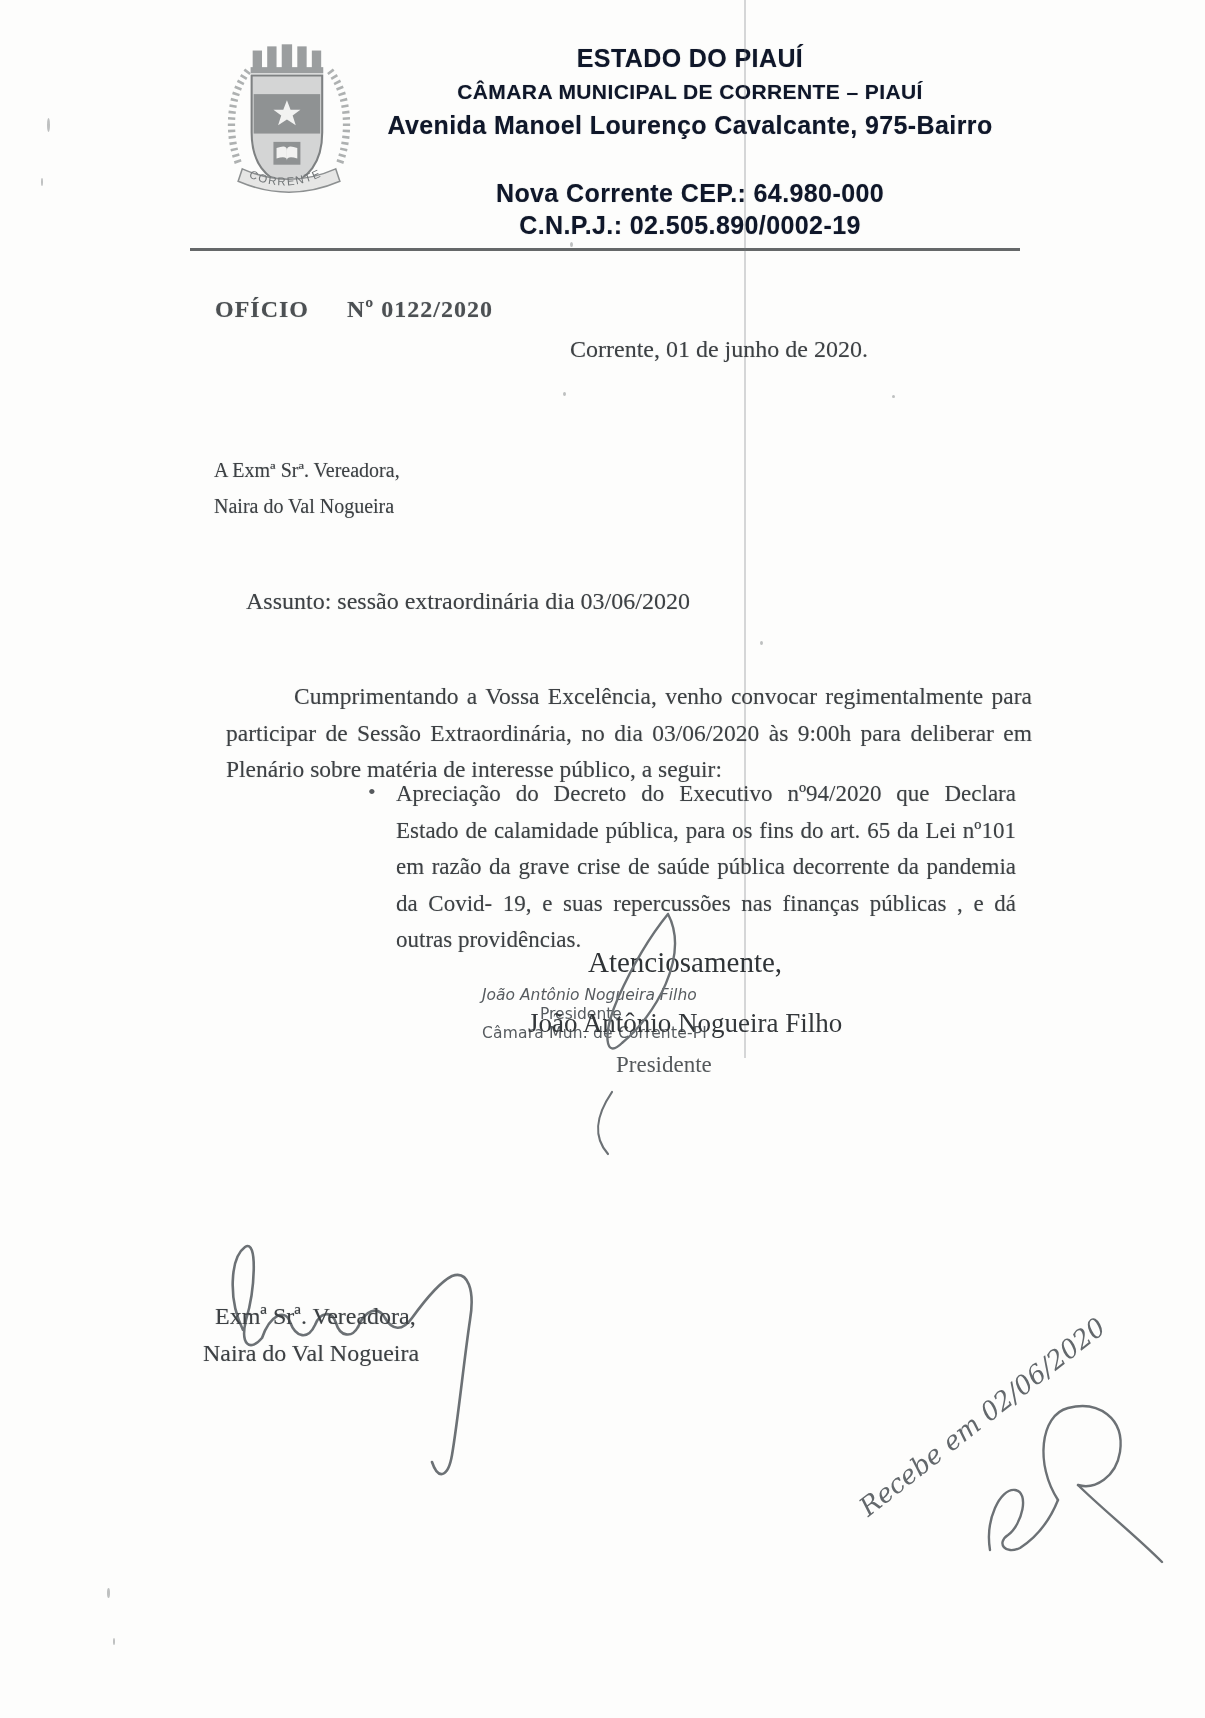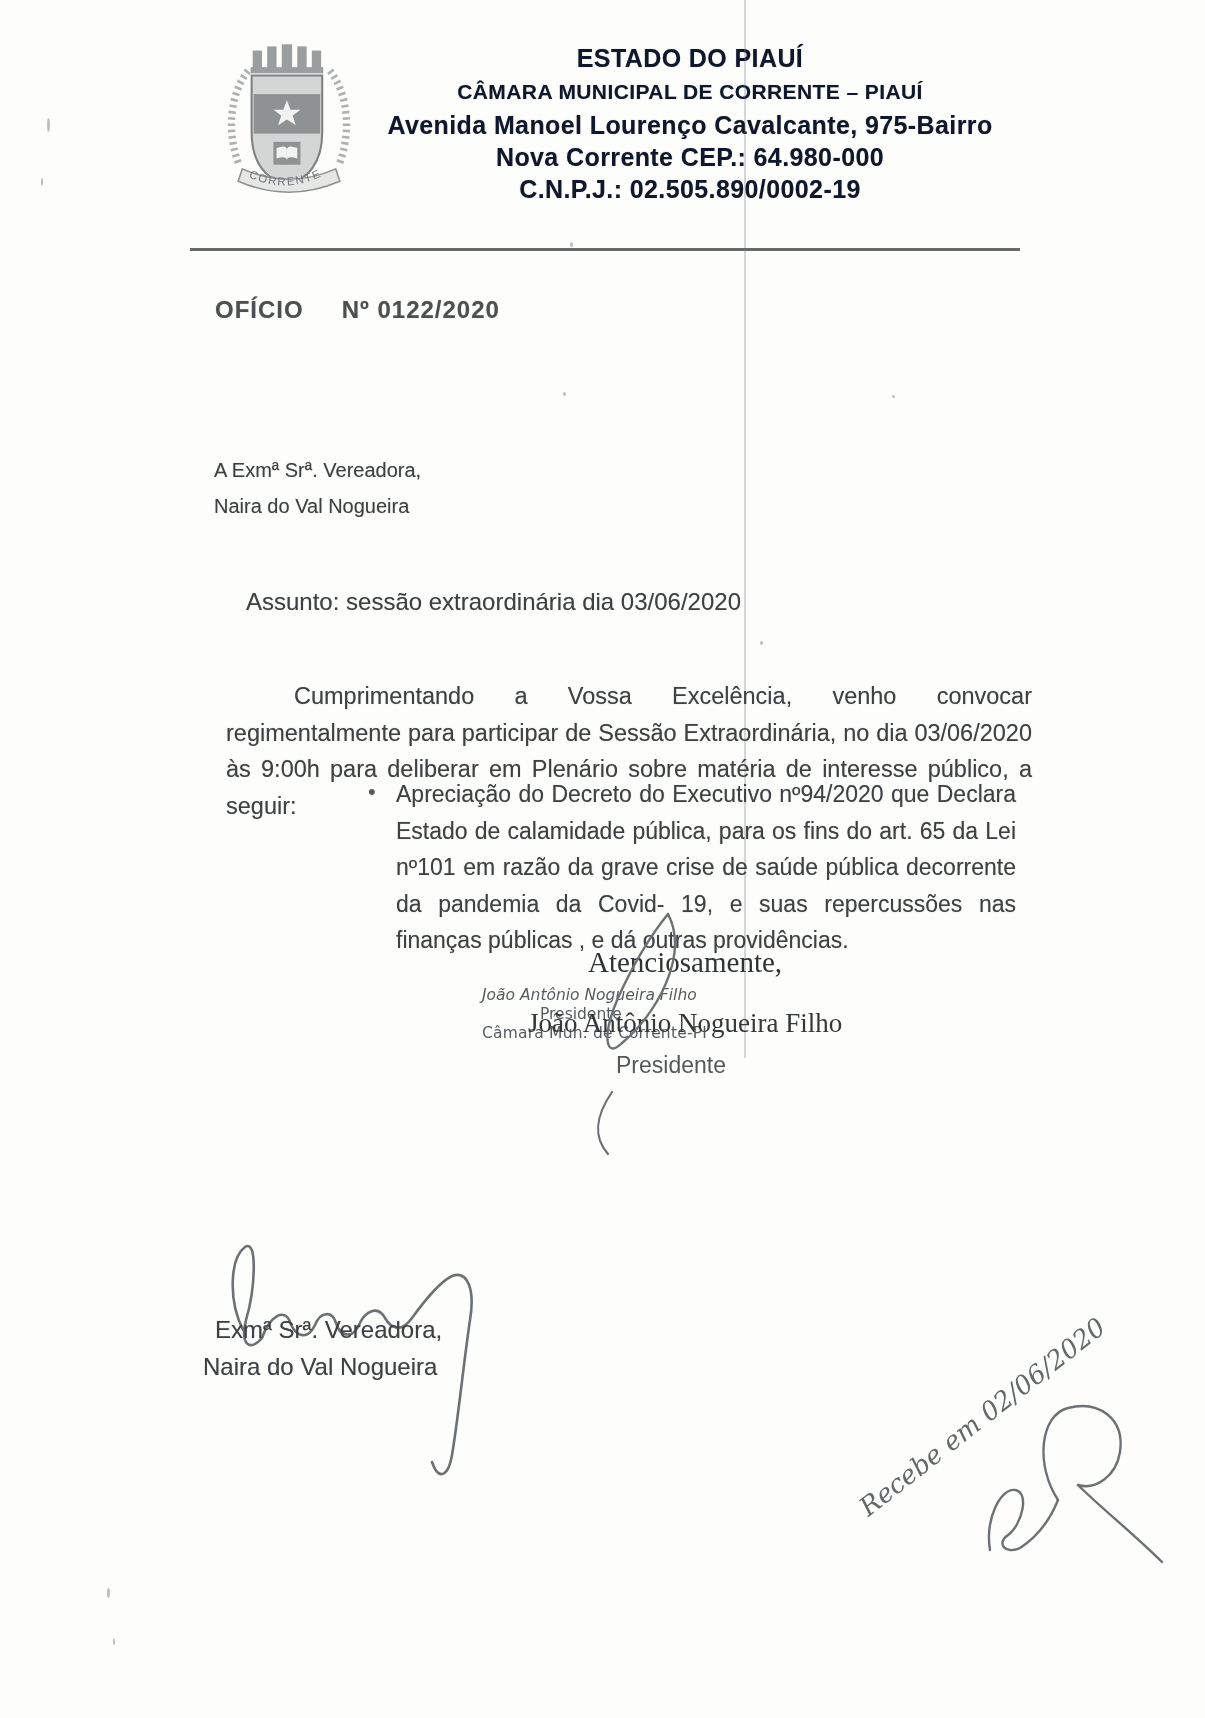--- a/index.html
+++ b/index.html
@@ -1,30 +1,30 @@
 <!DOCTYPE html>
 <html><head>
 <meta charset="utf-8">
 <style>
   html,body{margin:0;padding:0;background:#e9e9e9;}
   .page{
     position:relative;width:1205px;height:1718px;margin:0 auto;
     background:#fdfdfc;overflow:hidden;
     font-family:"Liberation Sans",sans-serif;color:#3d4144;
   }
-  .abs{position:absolute;}
+  .abs{position:absolute;font-family:Liberation Serif, serif;}
   
   .crest{position:absolute;left:220px;top:36px;width:138px;height:164px;}
   .hdr{position:absolute;left:300px;top:42px;width:780px;text-align:center;
        font-weight:bold;color:#0f172a;letter-spacing:.4px;
        text-shadow:0 0 1px rgba(69,73,76,.45);}
   .hdr .l1{font-size:25px;line-height:33px;}
   .hdr .l2{font-size:21px;line-height:34px;}
   .hdr .l3{font-size:25px;line-height:32px;}
-  .hdr .l4{font-size:25px;line-height:32px;}
+  .hdr .l4{font-size:25px;line-height:32px;margin-top:36px;}
   .hdr .l5{font-size:25px;line-height:32px;}
   .rule{position:absolute;left:190px;top:248px;width:830px;height:2.5px;
         background:#4a4d4f;opacity:.85;}
   .fold{position:absolute;left:744px;top:0;width:2px;height:1058px;
         background:rgba(110,115,118,.28);}
   
   .txt{text-shadow:0 0 1px rgba(61,65,68,.35);}
   .oficio{left:215px;top:296px;font-size:24px;font-weight:bold;
           color:#4c5053;letter-spacing:1px;}
   .oficio .num{margin-left:38px;}
@@ -44,21 +44,21 @@
          color:#565b5f;font-family:"DejaVu Sans",sans-serif;line-height:19px;}
   .stamp .s2{margin-left:58px;font-style:normal;}
   .stamp .s3{font-style:normal;letter-spacing:.2px;}
   .signer-name{left:528px;top:1008px;font-family:"Liberation Serif",serif;
                font-size:27px;color:#33373a;}
   .signer-role{left:616px;top:1052px;font-size:23px;color:#54585b;}
   .sig{position:absolute;}
   .sig path{fill:none;stroke:#6c7175;stroke-linecap:round;stroke-linejoin:round;}
   
   .foot-addr{left:203px;top:1298px;font-size:24px;line-height:37px;}
-  .foot-addr .f1{padding-left:12px;margin-top:13px;}
+  .foot-addr .f1{padding-left:12px;}
   .received{left:872px;top:1492px;transform:rotate(-38deg);
             transform-origin:left bottom;font-size:26px;font-style:italic;
             color:#63686c;font-family:"DejaVu Serif",serif;white-space:nowrap;}
   .speck{position:absolute;background:rgba(95,99,102,.4);border-radius:50%;}
 </style>
 </head>
 <body>
 
 <div class="page">
 
@@ -102,20 +102,21 @@
     <div class="l5">C.N.P.J.: 02.505.890/0002-19</div>
   </div>
 
   <div class="rule"></div>
   <div class="fold"></div>
 
   <div class="abs txt oficio">
     <span>OFÍCIO</span><span class="num">Nº 0122/2020</span>
   </div>
 
+  <div class="abs txt dateline">Corrente, 01 de junho de 2020.</div>
 
   <div class="abs txt addressee">
     <div>A Exmª Srª. Vereadora,</div>
     <div>Naira do Val Nogueira</div>
   </div>
 
   <div class="abs txt subject">Assunto: sessão extraordinária dia 03/06/2020</div>
 
   <p class="abs txt para">Cumprimentando a Vossa Excelência,  venho convocar regimentalmente para participar de Sessão Extraordinária, no dia 03/06/2020 às 9:00h para deliberar em Plenário sobre matéria de interesse público, a seguir:</p>
 

